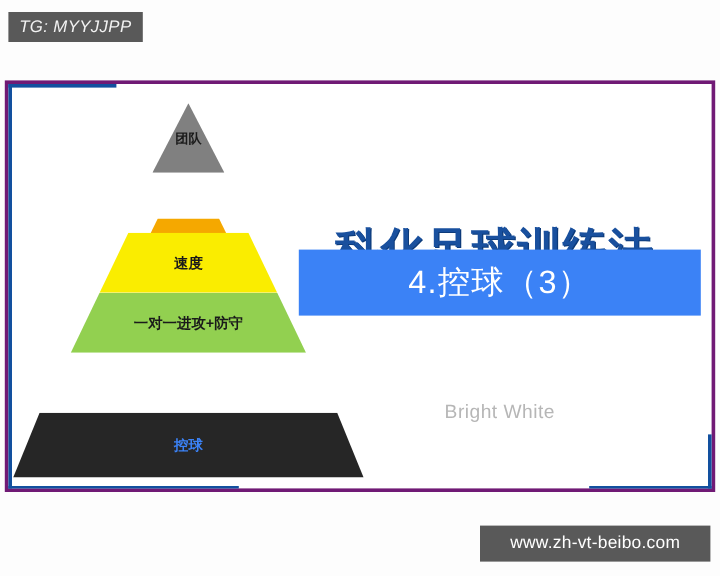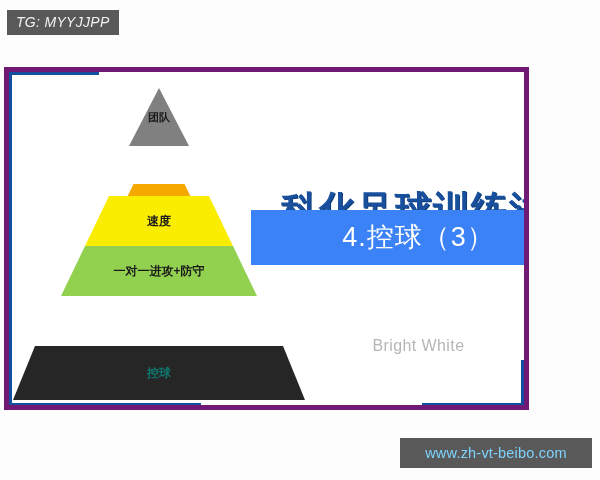--- a/index.html
+++ b/index.html
@@ -16,23 +16,23 @@
     position:absolute; left:7px; top:10px;
     padding:4px 9px 5px 9px;
     background:#595959; color:#f2f2f2;
     font-size:14px; letter-spacing:.3px;
     line-height:1.15; white-space:nowrap;font-style:italic;
   }
 
   
   .slide{
     position:absolute; left:4px; top:67px;
-    width:525px; height:343px;
+    width:592px; height:343px;
     background:#ffffff;
-    border:5px solid #701a75;
+    border:3px solid #701a75;
   }
   .slide-inner{ position:absolute; inset:0; overflow:hidden; }
 
   
   .bracket{ position:absolute; background:transparent; }
   .bracket span{ position:absolute; background:#12509F; display:block; }
   .br-tl{ left:-4px; top:-4px; width:120px; height:14px; }
   .br-tl .h{ left:0; top:0; width:94px; height:7px; }
   .br-tl .v{ left:0; top:0; width:7px; height:348px; }
   .br-bl{ left:-4px; bottom:-5px; width:200px; height:12px; }
@@ -74,21 +74,21 @@
   .brightwhite{
     position:absolute; left:242px; top:233px; width:335px;
     text-align:center; color:#b6b6b6;
     font-size:16px; font-weight:400; letter-spacing:.4px;margin-top:32px;
   }
 
   
   .site-badge{
     position:absolute; left:400px; top:438px;
     width:192px; height:30px;
-    background:#595959; color:#7dd3fc;
+    background:#595959; color:#ffffff;
     display:flex; align-items:center; justify-content:center;
     font-size:14.5px; letter-spacing:.2px;
   }
 </style>
 </head>
 <body>
 
 <div id="root">
 
   <div class="tg-badge">
@@ -134,21 +134,21 @@
         </div>
 
         <div class="tier" style="top:158px; height:50px; width:204px;">
           <svg class="shape" viewBox="0 0 204 50" preserveAspectRatio="none">
             <polygon points="28,0 176,0 200,50 4,50" fill="#92D050"></polygon>
           </svg>
           <span class="lbl">一对一进攻+防守</span>
         </div>
 
 
-        <div class="tier" style="top:258px; height:54px; width:300px; color:#0f766e;">
+        <div class="tier" style="top:258px; height:54px; width:300px; color:#3b82f6;">
           <svg class="shape" viewBox="0 0 300 54" preserveAspectRatio="none">
             <polygon points="26,0 274,0 296,54 4,54" fill="#262626"></polygon>
           </svg>
           <span class="lbl">控球</span>
         </div>
 
       </div>
 
       <div class="title-main">科化足球训练法</div>
 

